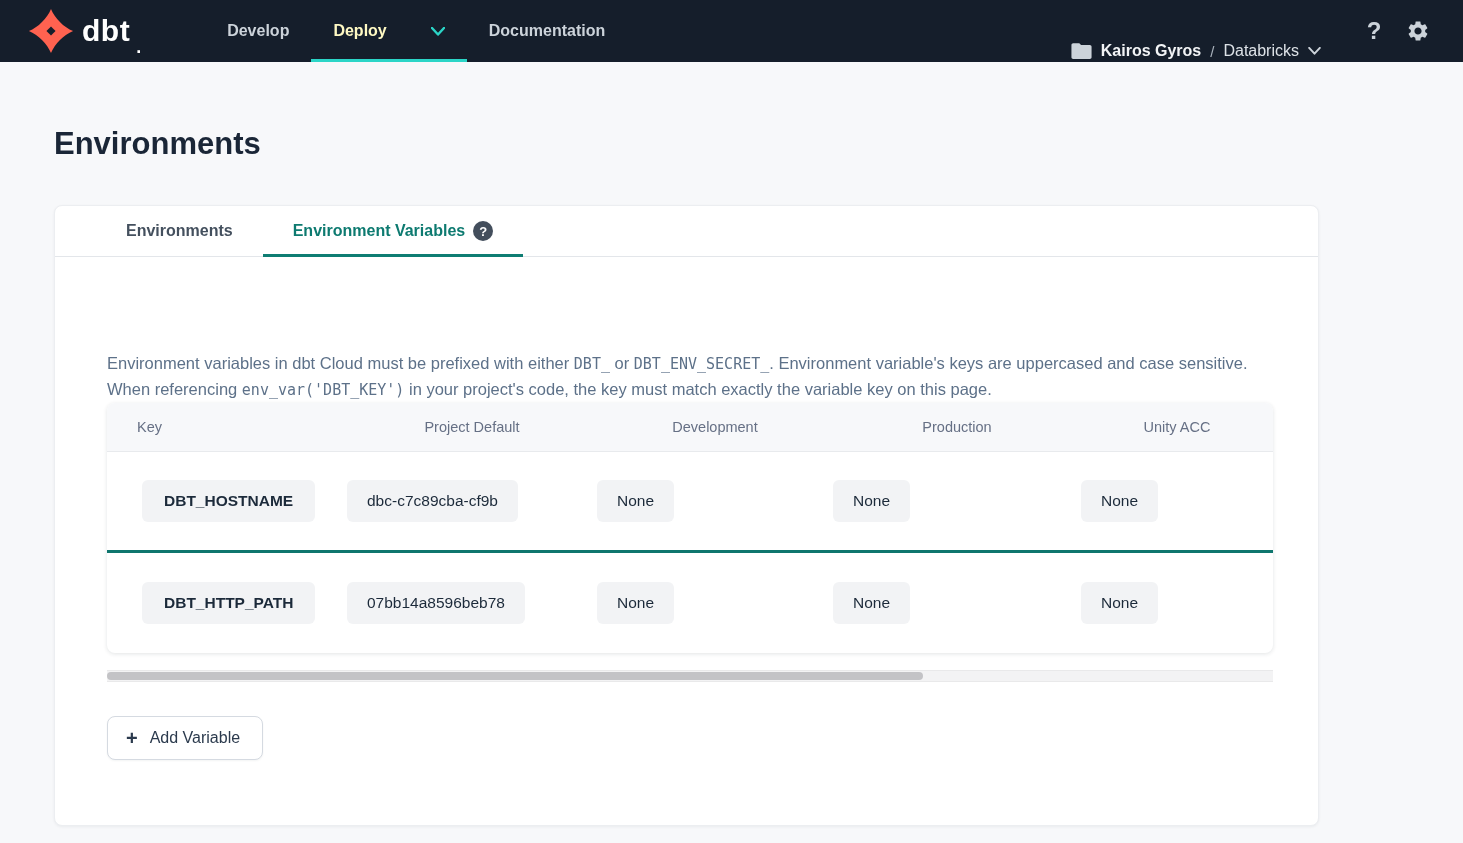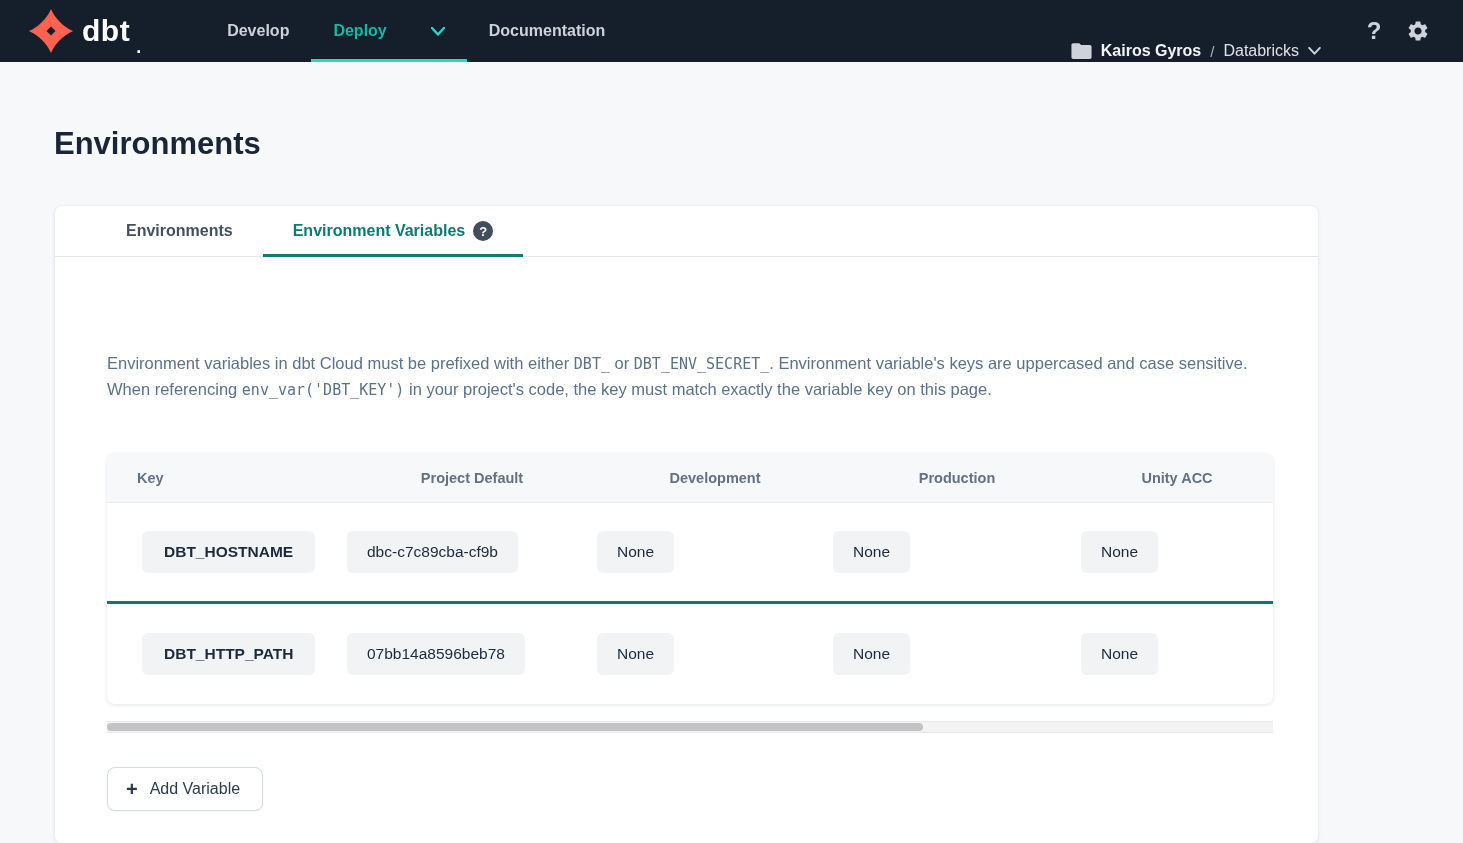--- a/index.html
+++ b/index.html
@@ -38,21 +38,21 @@
     display: flex;
     align-items: center;
     gap: 7px;
     padding: 0 22px;
     font-size: 16px;
     font-weight: bold;
     color: #ccd3da;
     cursor: pointer;
     position: relative;
   }
-  .nav-item.active { color: #14b8a6; gap: 44px; }
+  .nav-item.active { color: #fef9c3; gap: 44px; }
   .nav-item.active::after {
     content: "";
     position: absolute;
     left: 0; right: 0; bottom: 0;
     height: 3px;
     background: #2bd5c7;
   }
   .nav-right {
     margin-left: auto;
     display: flex;
@@ -130,21 +130,20 @@
     cursor: pointer;
   }
 
   .card-body { padding: 94px 47px 32px 52px; }
 
   .desc {
     color: #5d7189;
     font-size: 16.5px;
     line-height: 25px;
     max-width: 1166px;
-    margin-bottom: 51px;
   }
   .desc code {
     font-family: "DejaVu Sans Mono", "Liberation Mono", monospace;
     font-size: 15px;
     color: #5d7189;
   }
 
   
   .var-table {
     width: 1166px;
@@ -158,21 +157,21 @@
     grid-template-columns: 240px 250px 236px 248px 1fr;
     align-items: center;
   }
   .t-head {
     background: #f7f8fa;
     height: 49px;
     border-bottom: 1px solid #e8eaed;
   }
   .th {
     font-size: 14.5px;
-    font-weight: bold;
+    font-weight: normal;
     color: #667085;
     text-align: center;
   }
   .th.first { text-align: left; padding-left: 30px; }
   .t-body-row { height: 98px; }
   .t-body-row + .t-body-row { border-top: 3px solid #0f766e; height: 103px; }
   .cell { display: flex; }
   .cell.first { justify-content: flex-start; padding-left: 35px; }
   .chip {
     background: #f2f3f5;

